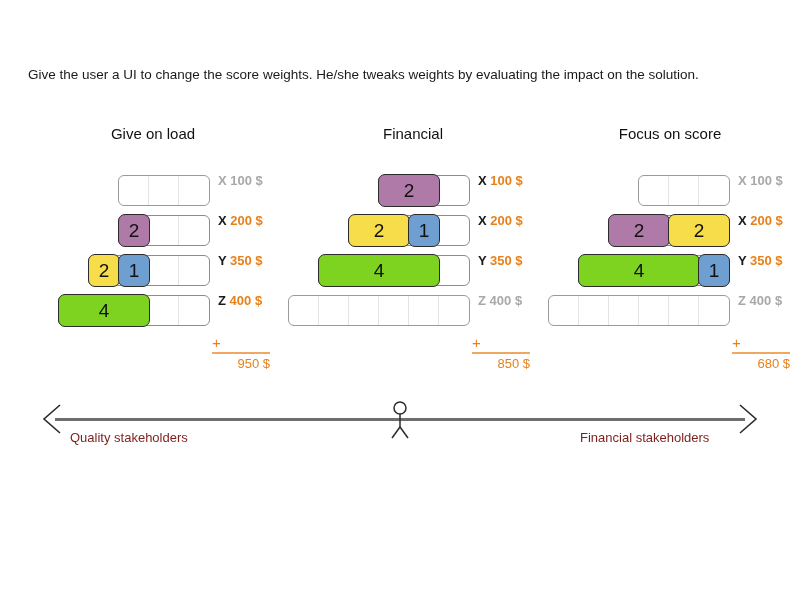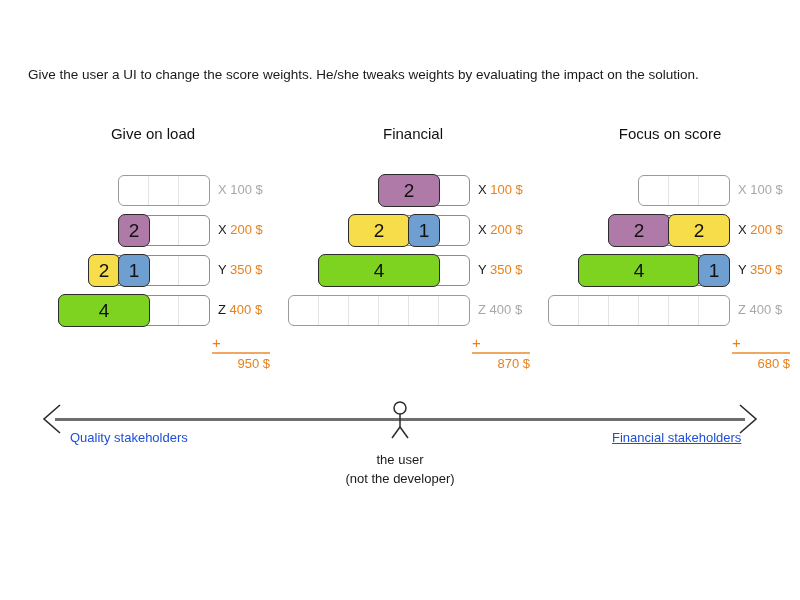--- a/index.html
+++ b/index.html
@@ -52,40 +52,40 @@
     display:flex;align-items:center;justify-content:center;
     font-size:19px;color:#111;
   }
   .seg.purple{background:#b07aa8;}
   .seg.yellow{background:#f7dd4a;}
   .seg.blue{background:#6f9fd0;}
   .seg.green{background:#7ed321;}
 
   
   .rlabel{
-    position:absolute;top:11px;font-size:13px;white-space:nowrap;
+    position:absolute;top:2px;font-size:13px;white-space:nowrap;font-weight:bold;
   }
   .rlabel .k{color:#1a1a1a;}
   .rlabel .v{color:#e8801a;}
   .rlabel.dim .k,.rlabel.dim .v{color:#a8a8a8;}
 
   
   .sum{position:absolute;font-size:13px;color:#e8801a;text-align:right;}
   .sum .plus{display:block;font-size:15px;line-height:12px;text-align:left;}
   .sum .rule{display:block;height:2px;background:#f0a861;margin:3px 0 2px 0;}
   .sum .total{display:block;}
 
   
   .axis-line{
     position:absolute;left:55px;top:418px;width:690px;height:3px;background:#6e6e6e;
   }
   .arrow{position:absolute;top:404px;width:20px;height:30px;}
   .arrow svg{display:block;}
   .axis-label{
-    position:absolute;top:430px;font-size:13px;color:#1d4ed8;white-space:nowrap;
+    position:absolute;top:430px;font-size:13px;color:#7f1d1d;white-space:nowrap;
   }
   .figure{position:absolute;left:380px;top:400px;width:40px;height:42px;}
   .figure-caption{
     position:absolute;top:450px;left:280px;width:240px;text-align:center;
     font-size:13px;line-height:19px;color:#1a1a1a;
   }
 </style>
 </head>
 <body>
 
@@ -201,21 +201,21 @@
               <div class="cell"></div>
               <div class="cell"></div>
               <div class="cell"></div>
             </div>
             <div class="rlabel dim" style="left: 190px;"><span class="k">Z</span> <span class="v">400 $</span></div>
           </div>
         </div>
         <div class="sum" style="top: 212px; left: 184px; width: 58px;">
           <span class="plus">+</span>
           <span class="rule"></span>
-          <span class="total">870 $</span>
+          <span class="total">850 $</span>
         </div>
       </div>
       <div class="col" style="left: 545px; width: 250px;">
         <div class="col-head">Focus on score</div>
         <div class="rows">
           <div class="row" style="height: 40px;">
             <div class="track" style="left: 93px; width: 92px;">
               <div class="cell"></div>
               <div class="cell"></div>
               <div class="cell"></div>
@@ -280,29 +280,25 @@
       <polyline points="20,1 4,15 20,29" fill="none" stroke="#2b2b2b" stroke-width="1.6"></polyline>
     </svg>
   </div>
   <div class="arrow" style="left:738px;">
     <svg width="22" height="30" viewBox="0 0 22 30">
       <polyline points="2,1 18,15 2,29" fill="none" stroke="#2b2b2b" stroke-width="1.6"></polyline>
     </svg>
   </div>
 
   <div class="axis-label" style="left:70px;">Quality stakeholders</div>
-  <div class="axis-label" style="left:612px;text-decoration:underline;">Financial stakeholders</div>
+  <div class="axis-label" style="left:580px;">Financial stakeholders</div>
 
   <div class="figure">
     <svg width="40" height="42" viewBox="0 0 40 42">
       <circle cx="20" cy="8" r="6" fill="#ffffff" stroke="#2b2b2b" stroke-width="1.5"></circle>
       <line x1="20" y1="14" x2="20" y2="27" stroke="#2b2b2b" stroke-width="1.5"></line>
       <line x1="20" y1="27" x2="12" y2="38" stroke="#2b2b2b" stroke-width="1.5"></line>
       <line x1="20" y1="27" x2="28" y2="38" stroke="#2b2b2b" stroke-width="1.5"></line>
     </svg>
   </div>
 
-  <div class="figure-caption">
-    <div>the user</div>
-    <div>(not the developer)</div>
-  </div>
 
 </div>
 
 </body></html>

